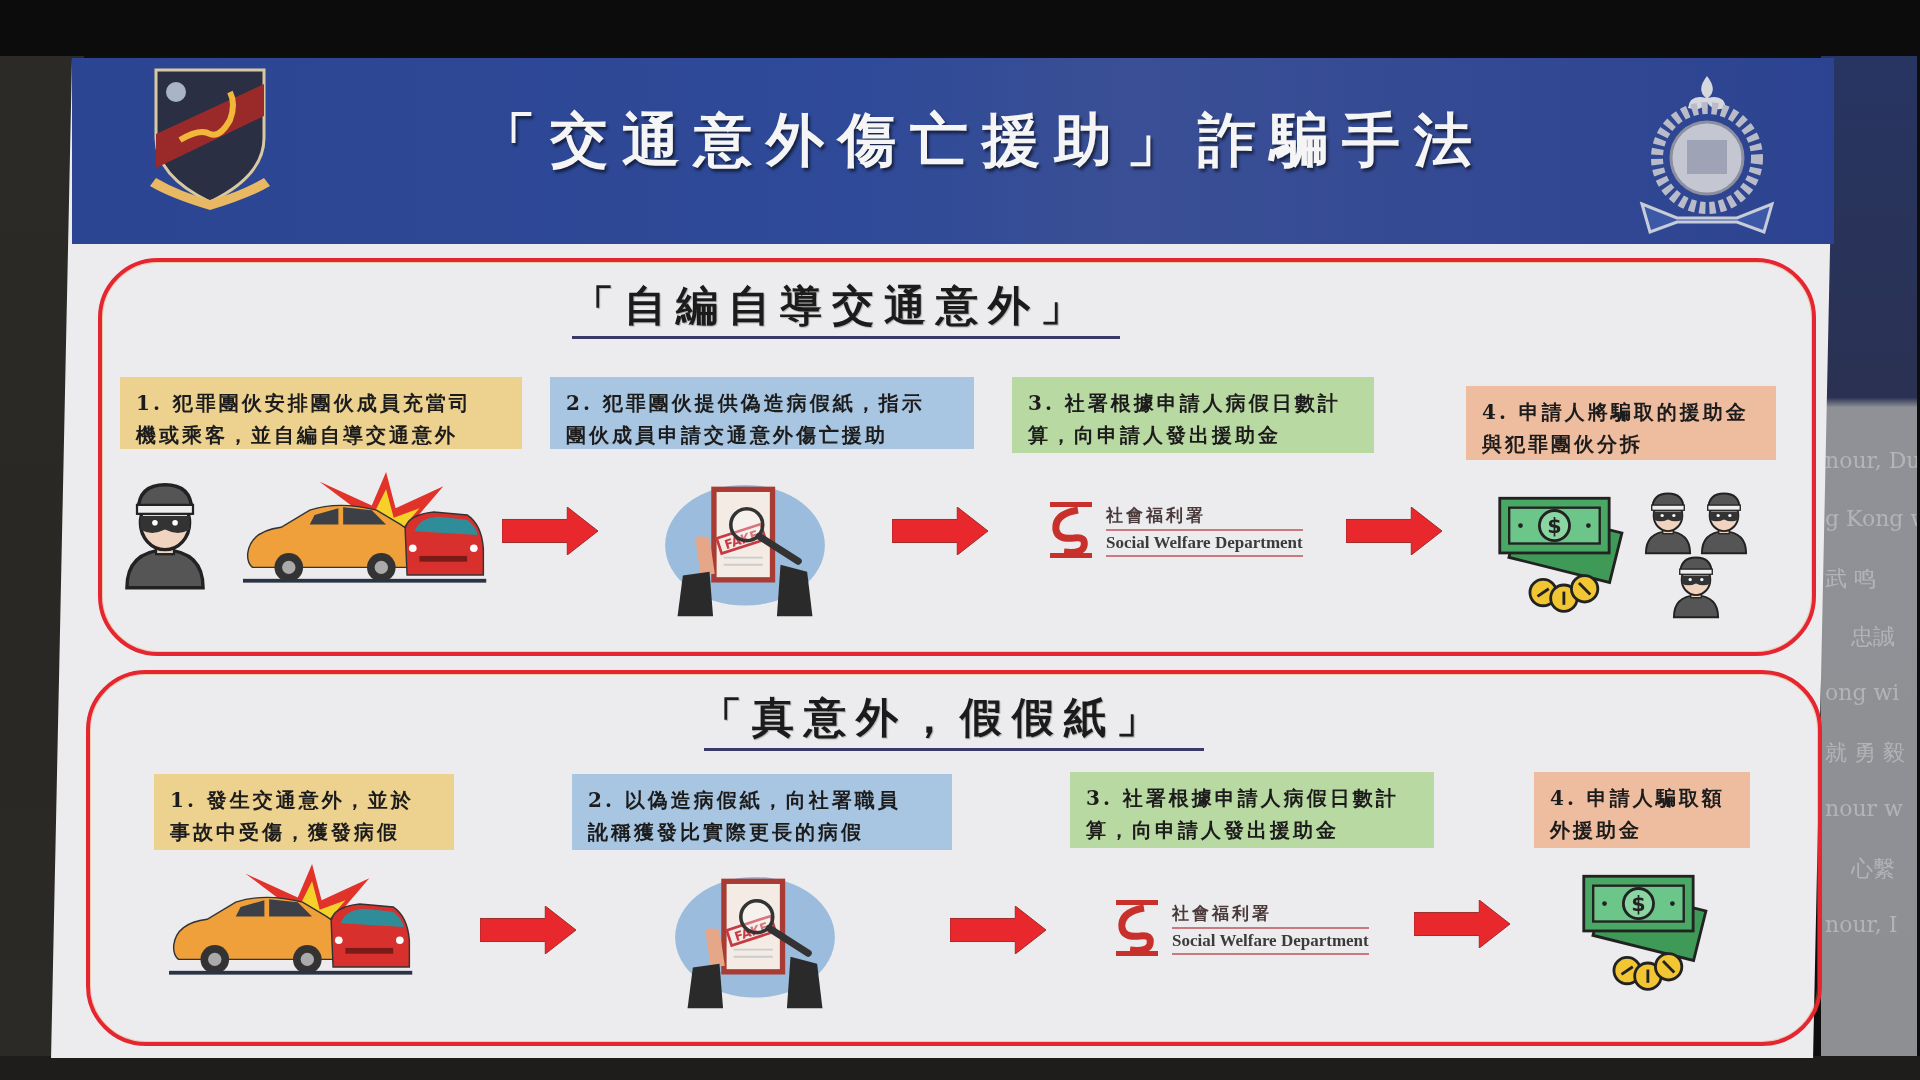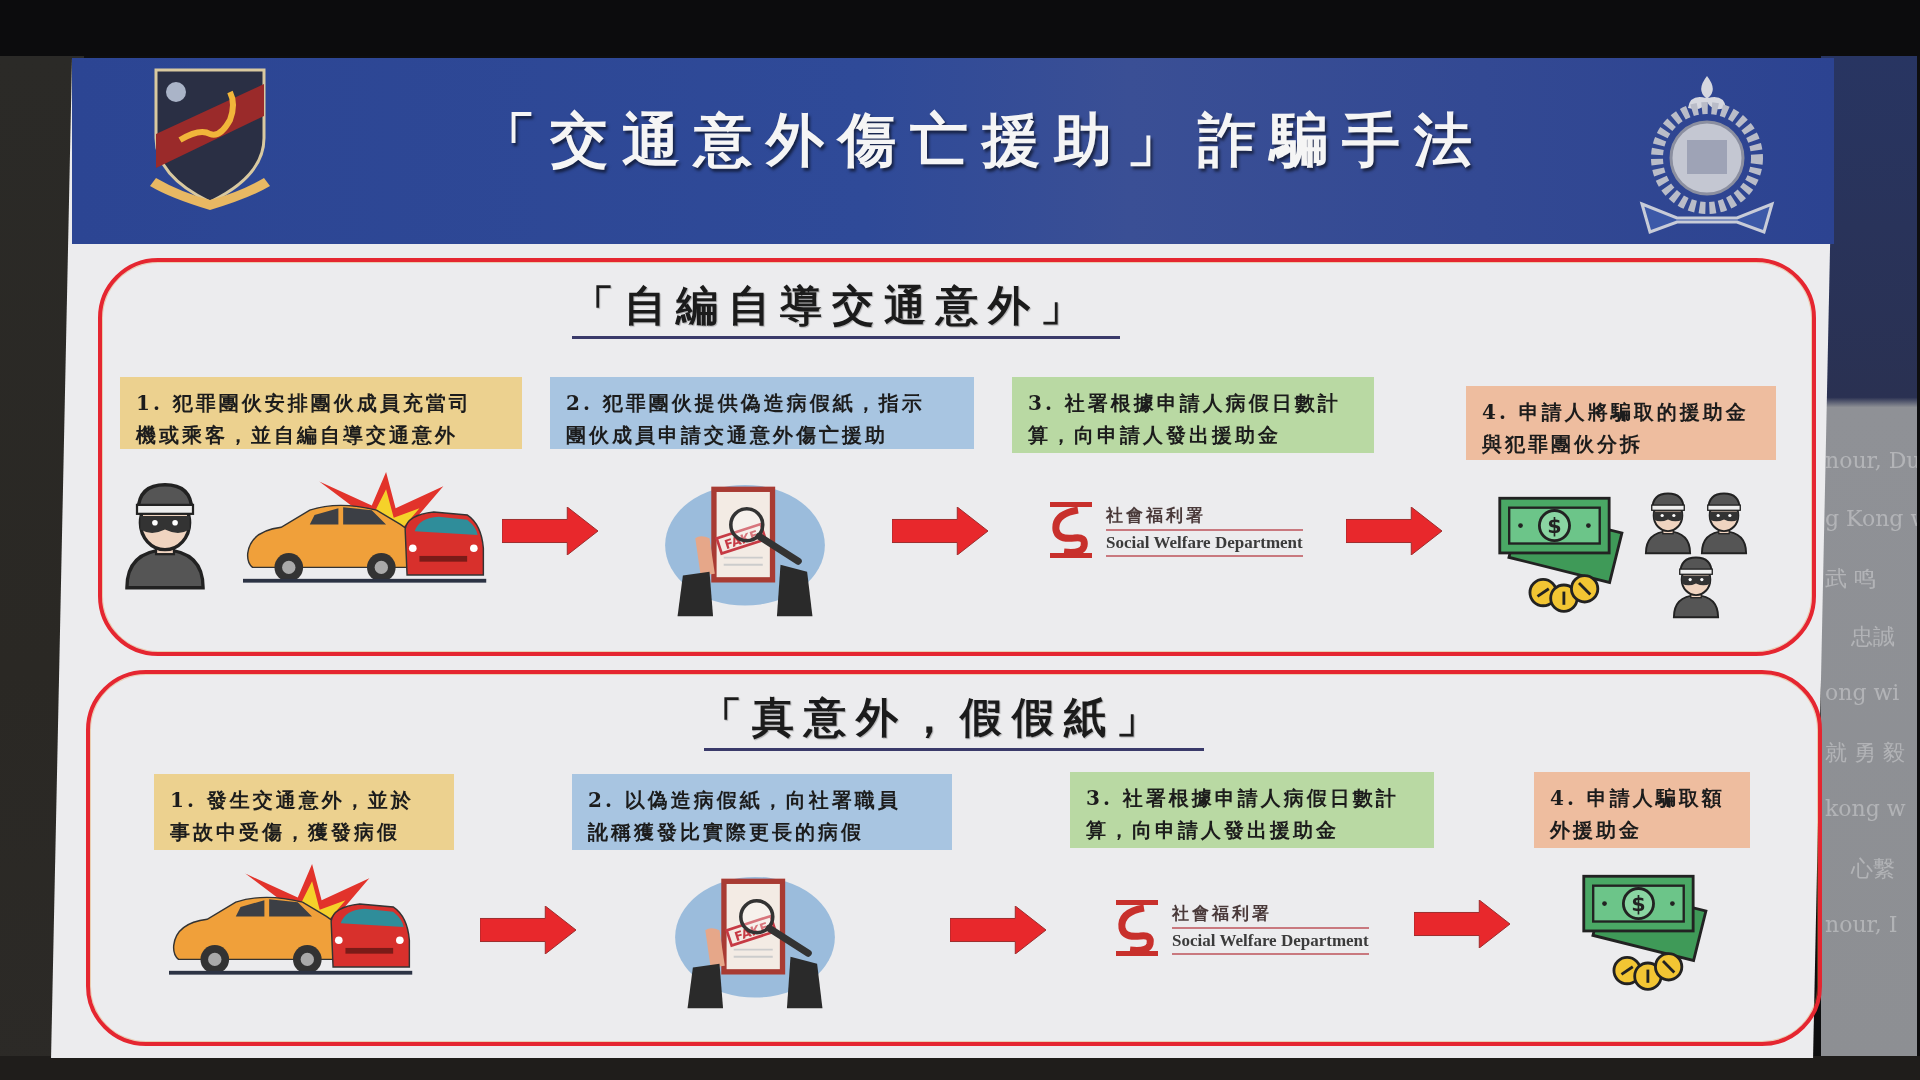--- a/index.html
+++ b/index.html
@@ -45,21 +45,21 @@
 
 <div class="abs" id="top-bar"></div>
 <div class="abs" id="left-wall"></div>
 <div class="abs" id="right-panel">
   <div class="ghost-line" style="top:392px">nour, Du</div>
   <div class="ghost-line" style="top:450px">g Kong w</div>
   <div class="ghost-line" style="top:508px">武 鸣</div>
   <div class="ghost-line" style="top:566px;left:30px">忠誠</div>
   <div class="ghost-line" style="top:624px">ong wi</div>
   <div class="ghost-line" style="top:682px">就 勇 毅</div>
-  <div class="ghost-line" style="top:740px">kong w</div>
+  <div class="ghost-line" style="top:740px">nour w</div>
   <div class="ghost-line" style="top:798px;left:30px">心繫</div>
   <div class="ghost-line" style="top:856px">nour, I</div>
 </div>
 <div class="abs" id="bottom-band"></div>
 
 <svg width="0" height="0" style="position:absolute">
   <defs>
     <symbol id="thief" viewBox="0 0 80 100">
       <path d="M6 98 Q6 66 40 64 Q74 66 74 98 Z" fill="#555" stroke="#222" stroke-width="3"></path>
       <rect x="32" y="54" width="16" height="14" fill="#f0d4c0" stroke="#222" stroke-width="2"></rect>

